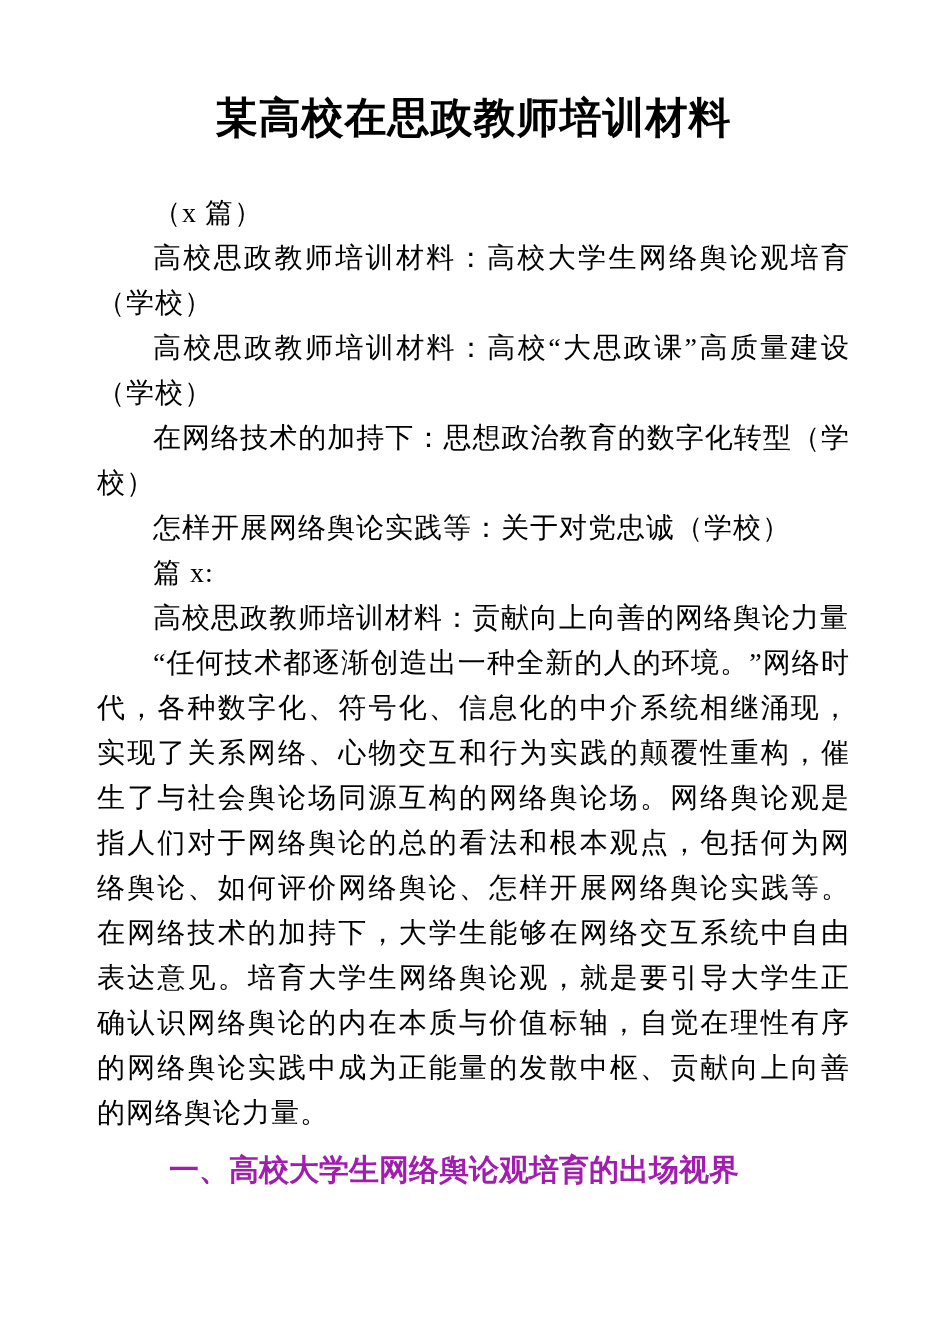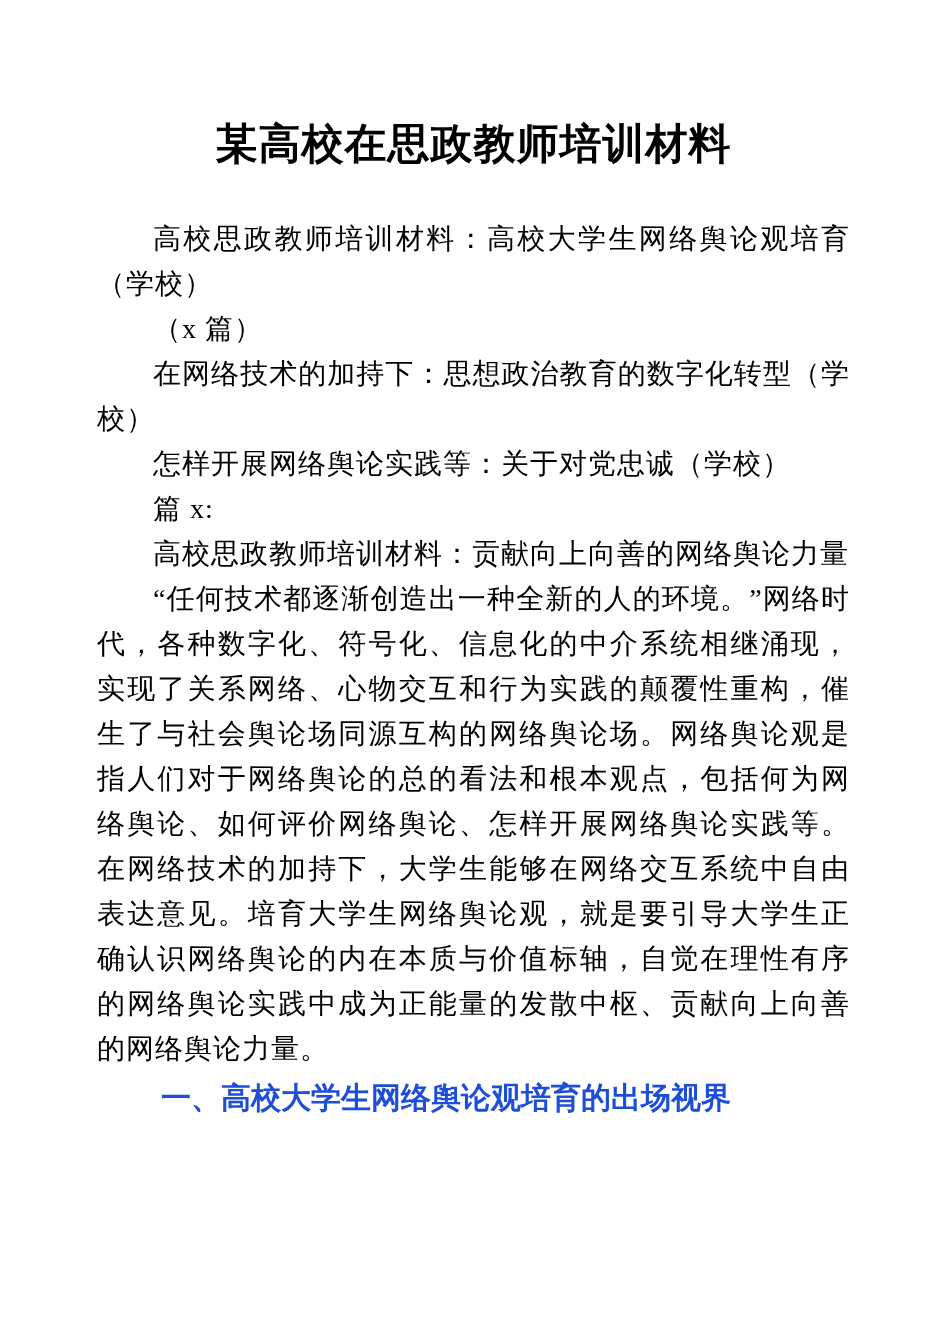--- a/index.html
+++ b/index.html
@@ -7,21 +7,21 @@
     padding: 0;
     background: #ffffff;
   }
   .page {
     position: relative;
     width: 950px;
     height: 1344px;
     box-sizing: border-box;
     background: #ffffff;
     color: #000000;
-    padding: 116px 100px 0 97px;
+    padding: 90px 100px 0 97px;
     overflow: hidden;
   }
   .doc-title {
     margin: 0 0 44px 0;
     font-family: "Liberation Serif", "DejaVu Serif", serif;
     font-weight: bold;
     font-size: 42px;
     line-height: 56px;
     text-align: center;
     letter-spacing: 1px;
@@ -31,42 +31,43 @@
     margin: 0;
     font-family: "Liberation Serif", "DejaVu Serif", serif;
     font-size: 28px;
     line-height: 45px;
     letter-spacing: 1px;
     text-align: justify;
     text-indent: 2em;
     color: #000000;
   }
   .section-heading {
-    margin: 4px;
+    margin: 12px;
     font-family: "Liberation Sans", "DejaVu Sans", sans-serif;
     font-weight: bold;
     font-size: 30px;
     line-height: 45px;
     letter-spacing: 0;
     text-indent: 2em;
     text-align: left;
-    color: #1d4ed8;
+    color: #a21caf;
   }
 </style>
 </head>
 <body>
 
 <div class="page">
 
   <h1 class="doc-title">某高校在思政教师培训材料</h1>
 
+  <p class="para">（x 篇）</p>
+
   <p class="para">高校思政教师培训材料：高校大学生网络舆论观培育（学校）</p>
 
-  <p class="para">（x 篇）</p>
-
+  <p class="para">高校思政教师培训材料：高校“大思政课”高质量建设（学校）</p>
 
   <p class="para">在网络技术的加持下：思想政治教育的数字化转型（学校）</p>
 
   <p class="para">怎样开展网络舆论实践等：关于对党忠诚（学校）</p>
 
   <p class="para">篇 x:</p>
 
   <p class="para">高校思政教师培训材料：贡献向上向善的网络舆论力量</p>
 
   <p class="para">“任何技术都逐渐创造出一种全新的人的环境。”网络时代，各种数字化、符号化、信息化的中介系统相继涌现，实现了关系网络、心物交互和行为实践的颠覆性重构，催生了与社会舆论场同源互构的网络舆论场。网络舆论观是指人们对于网络舆论的总的看法和根本观点，包括何为网络舆论、如何评价网络舆论、怎样开展网络舆论实践等。在网络技术的加持下，大学生能够在网络交互系统中自由表达意见。培育大学生网络舆论观，就是要引导大学生正确认识网络舆论的内在本质与价值标轴，自觉在理性有序的网络舆论实践中成为正能量的发散中枢、贡献向上向善的网络舆论力量。</p>

